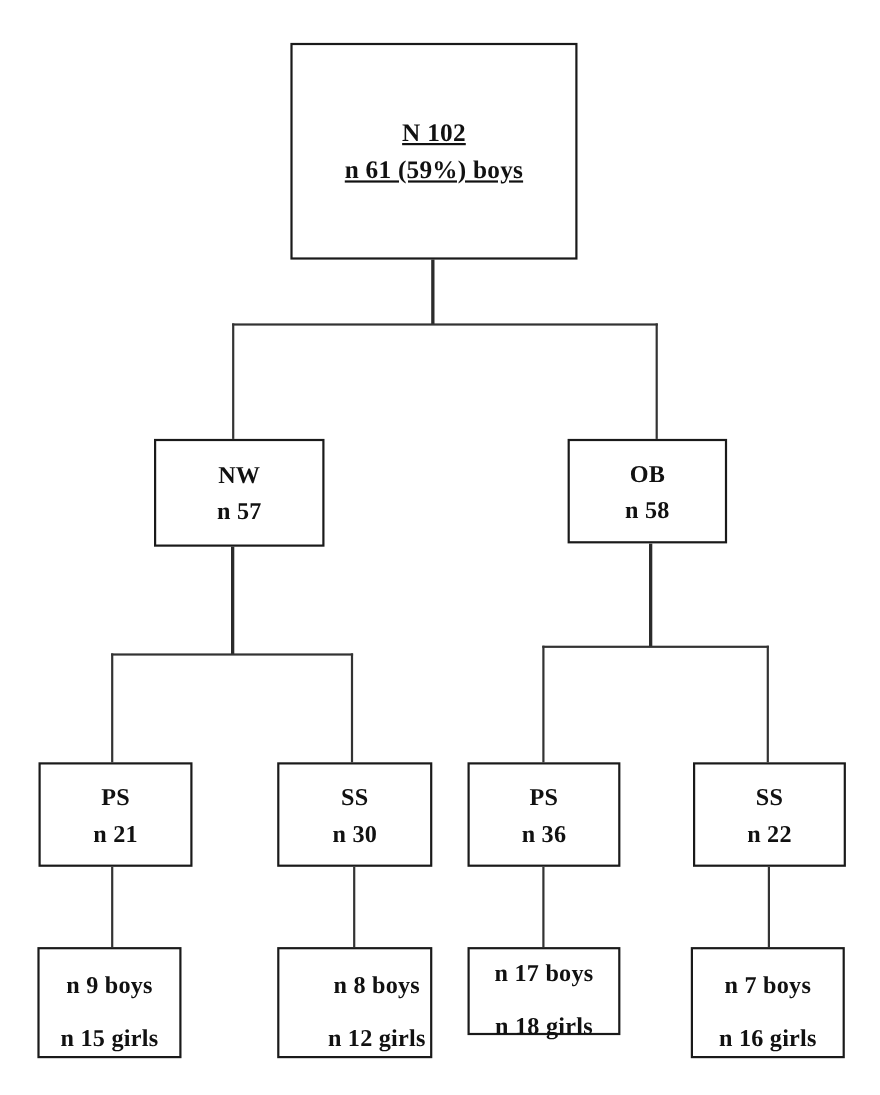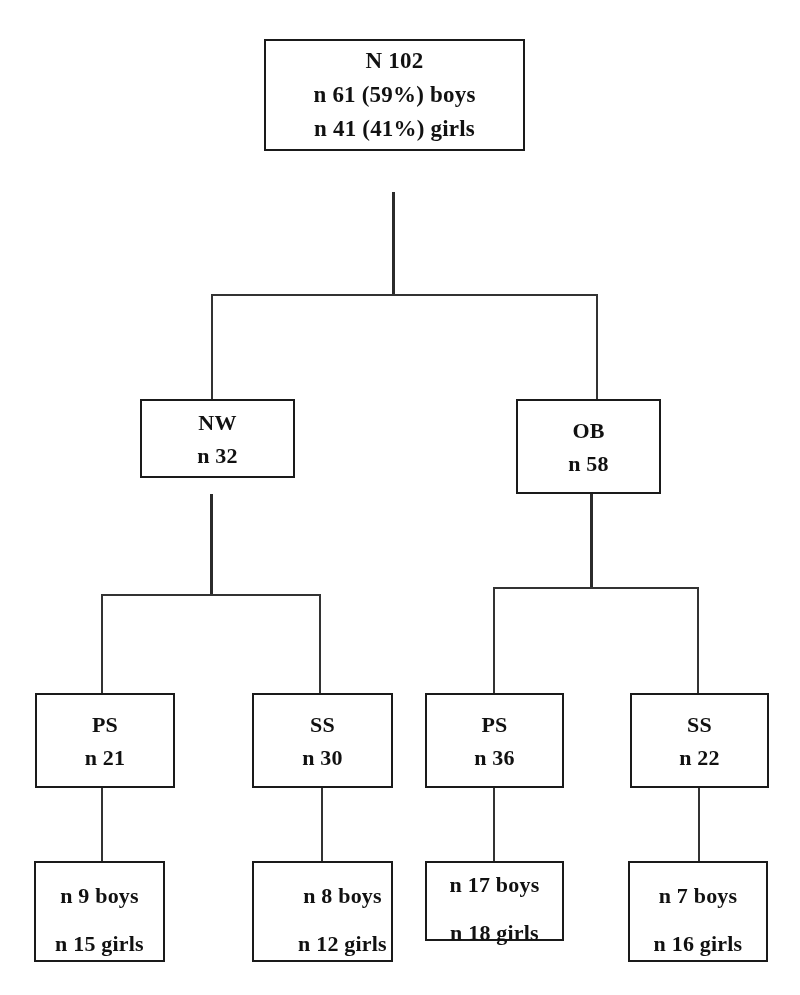--- a/index.html
+++ b/index.html
@@ -36,32 +36,33 @@
     display: block;
     white-space: nowrap;
     font-weight: 700;
     letter-spacing: 0.2px;
   }
   
   #node-root {
     left: 264px;
     top: 39px;
     width: 261px;
-    height: 112px;
+    height: 197px;
+    text-decoration: underline;
   }
   #node-root .line {
     font-size: 23px;
     line-height: 34px;
   }
   
   #node-nw {
     left: 140px;
     top: 399px;
     width: 155px;
-    height: 79px;
+    height: 98px;
   }
   #node-ob {
     left: 516px;
     top: 399px;
     width: 145px;
     height: 95px;
   }
   #node-nw .line, #node-ob .line {
     font-size: 22px;
     line-height: 33px;
@@ -127,26 +128,25 @@
   <div class="conn v thin" style="left:697px; top:587px; height:107px;"></div>
 
   <div class="conn v thin" style="left:101px; top:788px; height:74px;"></div>
   <div class="conn v thin" style="left:321px; top:788px; height:74px;"></div>
   <div class="conn v thin" style="left:493px; top:788px; height:74px;"></div>
   <div class="conn v thin" style="left:698px; top:788px; height:74px;"></div>
 
   <div class="node" id="node-root">
     <span class="line">N 102</span>
     <span class="line">n 61 (59%) boys</span>
-    <span class="line">n 41 (41%) girls</span>
   </div>
 
   <div class="node" id="node-nw">
     <span class="line">NW</span>
-    <span class="line">n 32</span>
+    <span class="line">n 57</span>
   </div>
 
   <div class="node" id="node-ob">
     <span class="line">OB</span>
     <span class="line">n 58</span>
   </div>
 
   <div class="node" id="node-nw-ps">
     <span class="line">PS</span>
     <span class="line">n 21</span>

